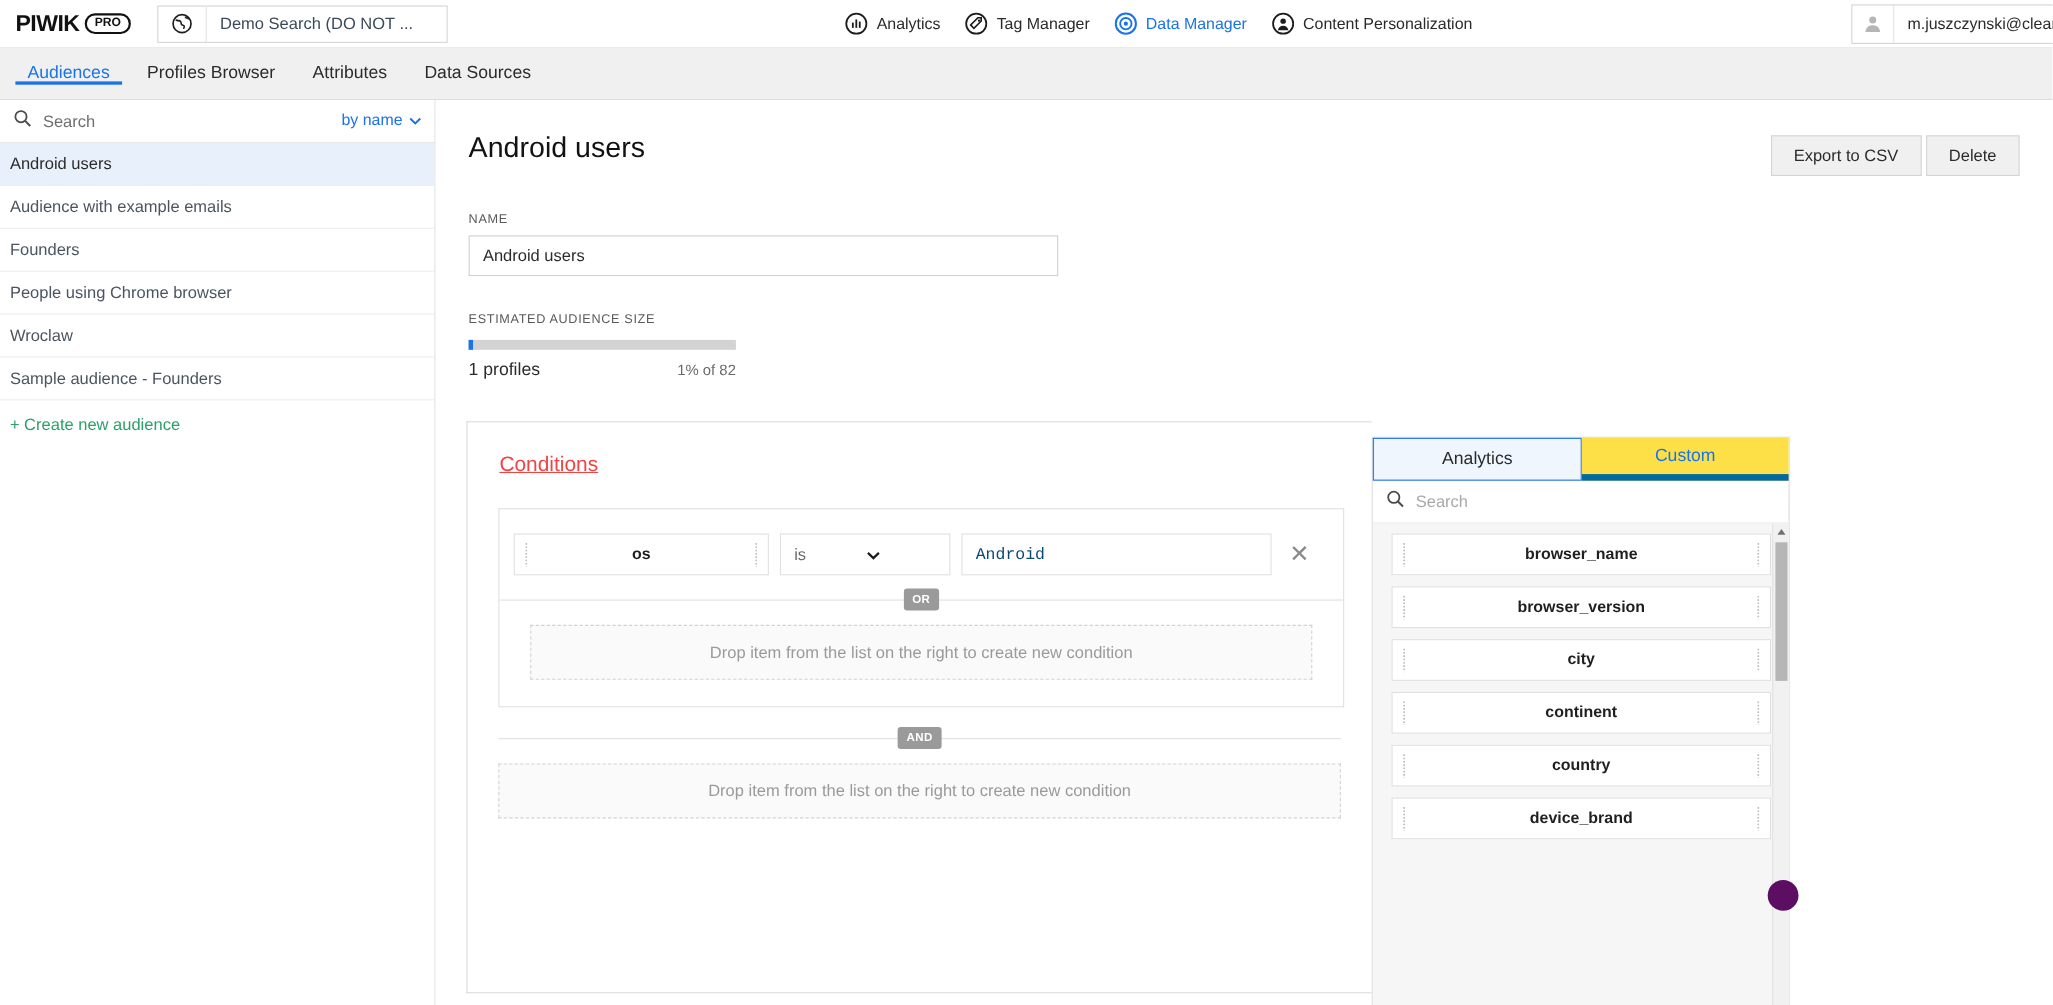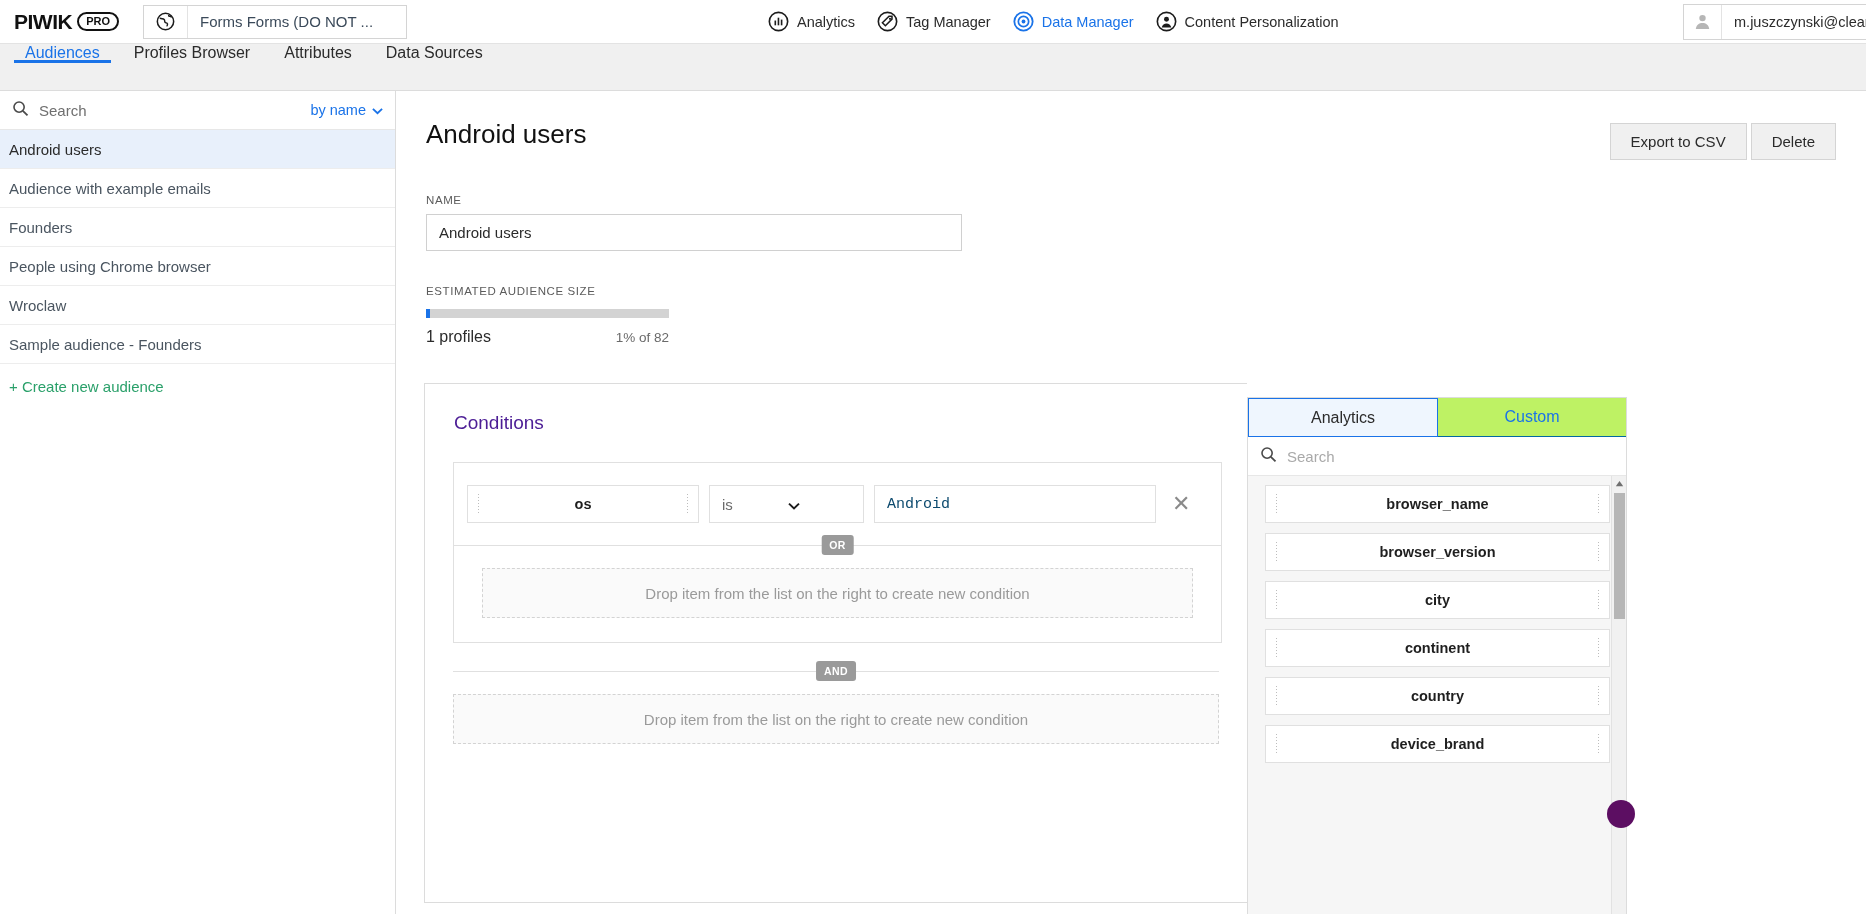--- a/index.html
+++ b/index.html
@@ -82,21 +82,21 @@
     border-right: 1px solid #e3e3e3;
   }
   .user-email {
     padding: 0 12px; font-size: 14.5px; color: #2b2b2b; white-space: nowrap;
   }
 
   
   .tabbar {
     height: 47px;
     background: #f0f0f0;
-    display: flex; align-items: flex-start;
+    display: flex; align-items: center;
     border-bottom: 1px solid #dcdcdc;
     padding-left: 8px;
   }
   .tab {
     display: flex; align-items: center;
     padding: 0 17px;
     font-size: 16px;
     color: #2b2b2b;
     cursor: pointer;
     position: relative;
@@ -229,22 +229,23 @@
     margin: 37px 0 0 28px;
     border: 1px solid #dcdcdc;
     border-right: 0;
     background: #fff;
     width: 823px;
     height: 520px;
     padding: 28px 0 0 0;
   }
   .cond-title {
     font-size: 19px;
-    color: #4c1d95;
+    color: #ef4444;
     padding: 0 0 0 29px;
+    text-decoration: underline;
   }
   .cond-group {
     margin: 28px 0 0 28px;
     border: 1px solid #e0e0e0;
     width: 769px;
     background: #fff;
   }
   .cond-row {
     display: flex; align-items: center;
     gap: 10px;
@@ -337,22 +338,22 @@
     border: 1px solid #dcdcdc;
     background: #fff;
     display: flex; flex-direction: column;
   }
   .attr-tabs { display: flex; height: 39px; }
   .attr-tab {
     flex: 1;
     display: flex; align-items: center; justify-content: center;
     font-size: 16px;
     cursor: pointer;
-    background: #bef264;
-    border-bottom: 1px solid #0369a1;
+    background: #fde047;
+    border-bottom: 6px solid #0369a1;
     color: #1a73e8;
   }
   .attr-tab.active {
     background: #eff6fe;
     border: 1px solid #1a73e8;
     color: #2b2b2b;
   }
   .attr-search {
     height: 39px;
     display: flex; align-items: center;
@@ -424,21 +425,21 @@
   </div>
 
   <div class="site-selector">
     <div class="site-globe">
       <svg width="19" height="19" viewBox="0 0 20 20">
         <circle cx="10" cy="10" r="8.6" fill="none" stroke="#1c1c1c" stroke-width="1.6"></circle>
         <path d="M4 6.5c2 1 3.5.2 4.6 1.4.9 1 .2 2 .9 2.9.7.9 2.3.4 2.6 1.6.3 1-.6 1.6-.4 2.7" fill="none" stroke="#1c1c1c" stroke-width="1.5"></path>
         <path d="M13.4 3.2c-.4 1.1.5 1.5 1.2 1.3.8-.2 1.3.6 1 1.4" fill="none" stroke="#1c1c1c" stroke-width="1.5"></path>
       </svg>
     </div>
-    <div class="site-name">Forms Forms (DO NOT ...</div>
+    <div class="site-name">Demo Search (DO NOT ...</div>
   </div>
 
   <div class="topnav">
     <div class="topnav-item">
       <span>
         <svg width="21" height="21" viewBox="0 0 22 22">
           <circle cx="11" cy="11" r="9.6" fill="none" stroke="#1c1c1c" stroke-width="1.7"></circle>
           <rect x="6.8" y="10" width="1.7" height="5" fill="#1c1c1c"></rect>
           <rect x="10.1" y="7" width="1.7" height="8" fill="#1c1c1c"></rect>
           <rect x="13.4" y="9" width="1.7" height="6" fill="#1c1c1c"></rect>

